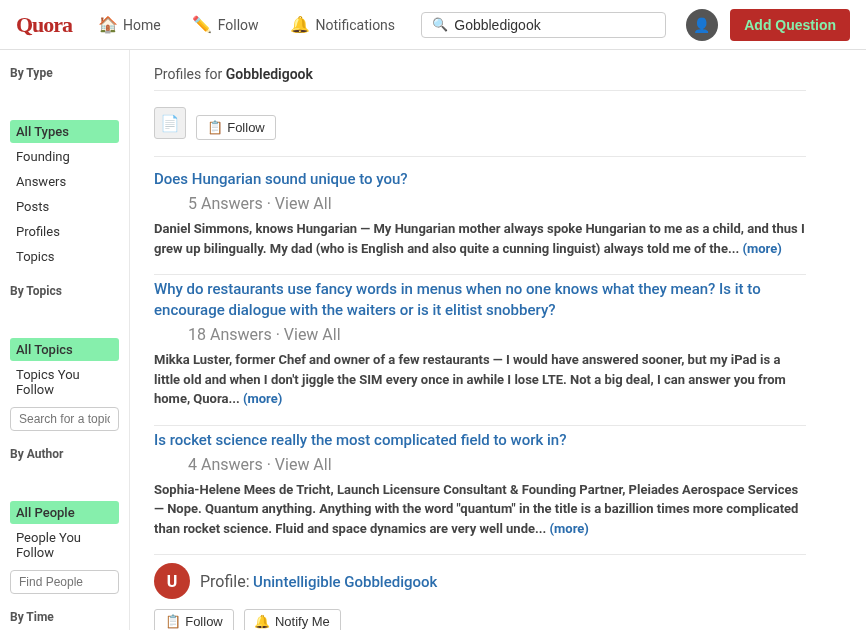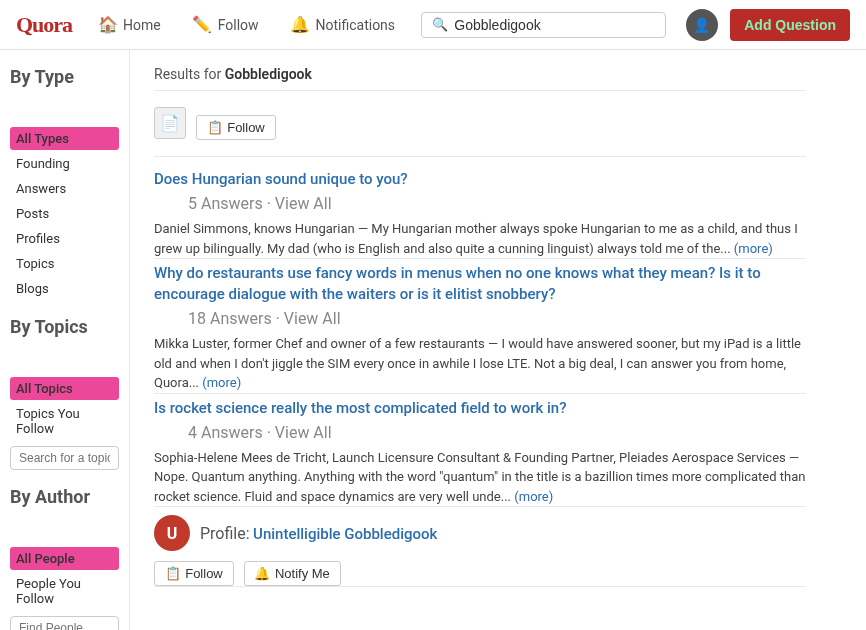--- a/index.html
+++ b/index.html
@@ -78,38 +78,38 @@
 
     
     .sidebar {
       width: 130px;
       flex-shrink: 0;
       padding: 16px 10px;
       border-right: 1px solid #e8e8e8;
       background: #fff;
     }
     .sidebar-section-title {
-      font-size: 18px;
+      font-size: 12px;
       font-weight: 700;
       color: #555;
       margin-bottom: 8px;
       margin-top: 16px;
     }
     .sidebar-section-title:first-child { margin-top: 0; }
     .sidebar-item {
       display: block;
       padding: 4px 6px;
       font-size: 13px;
       color: #333;
       cursor: pointer;
       border-radius: 3px;
       margin-bottom: 2px;
     }
     .sidebar-item.active {
-      background: #ec4899;
+      background: #86efac;
       color: #333;
       font-weight: 500;
       margin-top: 40px;
     }
     .sidebar-search {
       width: 100%;
       border: 1px solid #ccc;
       border-radius: 4px;
       padding: 4px 8px;
       font-size: 12px;
@@ -168,20 +168,21 @@
       padding: 4px 10px;
       font-size: 13px;
       cursor: pointer;
       background: #fff;
       color: #333;
     }
 
     
     .result-item {
       margin-bottom: 4px;
+      padding-bottom: 16px;
       border-bottom: 1px solid #e8e8e8;
     }
     .result-title {
       color: #2b6dad;
       font-size: 15px;
       font-weight: 500;
       cursor: pointer;
       line-height: 1.4;
       margin-bottom: 4px;
     }
@@ -189,20 +190,21 @@
       font-size: 16px;
       color: #888;
       margin-bottom: 6px;
       margin-left: 34px;
     }
     .result-meta a { color: #888; cursor: pointer; }
     .result-excerpt {
       font-size: 13px;
       color: #444;
       line-height: 1.5;
+      font-weight: bold;
     }
     .result-more { color: #2b6dad; cursor: pointer; }
 
     
     .profile-card {
       margin-top: 8px;
     }
     .profile-top {
       display: flex;
       align-items: center;
@@ -266,21 +268,20 @@
 
   <aside class="sidebar">
 
     <div class="sidebar-section-title">By Type</div>
     <div class="sidebar-item active">All Types</div>
     <div class="sidebar-item">Founding</div>
     <div class="sidebar-item">Answers</div>
     <div class="sidebar-item">Posts</div>
     <div class="sidebar-item">Profiles</div>
     <div class="sidebar-item">Topics</div>
-    <div class="sidebar-item">Blogs</div>
 
     <div class="sidebar-section-title">By Topics</div>
     <div class="sidebar-item active">All Topics</div>
     <div class="sidebar-item">Topics You Follow</div>
     <input class="sidebar-search" type="text" placeholder="Search for a topic" style="">
 
     <div class="sidebar-section-title">By Author</div>
     <div class="sidebar-item active">All People</div>
     <div class="sidebar-item">People You Follow</div>
     <input class="sidebar-search" type="text" placeholder="Find People" style="">
@@ -290,21 +291,21 @@
     <div class="sidebar-item">Past Hour</div>
     <div class="sidebar-item">Past Day</div>
     
     
 
   </aside>
 
   <main class="content">
 
     <div class="results-header">
-      <span>Results for</span>
+      <span>Profiles for</span>
       <strong>Gobbledigook</strong>
     </div>
 
     <div class="topic-card">
       <div class="topic-icon">📄</div>
       <div class="topic-info">
         <div class="follow-btn-row">
           <button class="follow-btn">
             <span>📋</span>
             <span>Follow</span>

